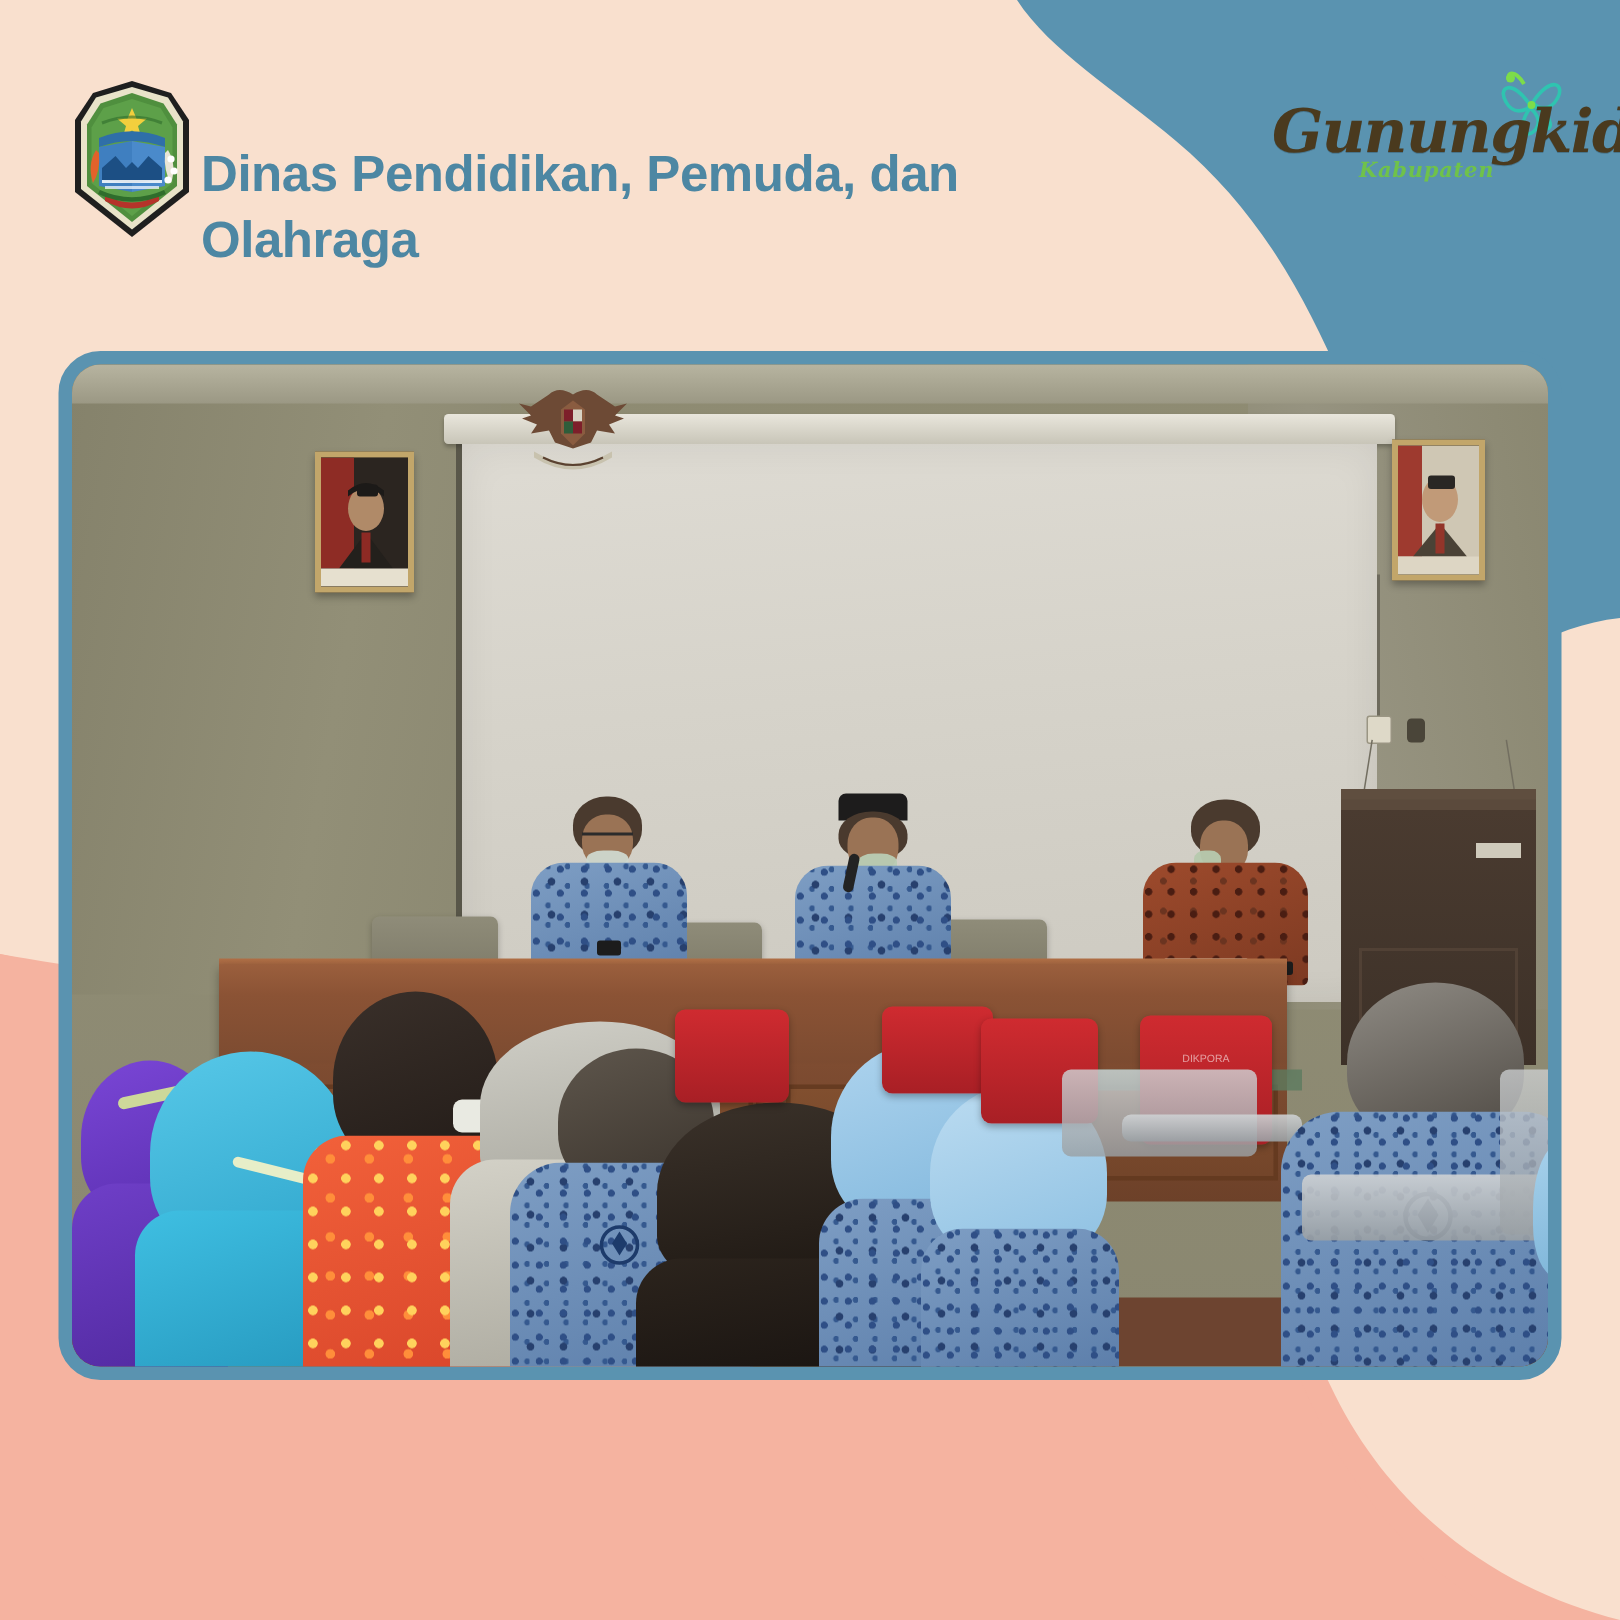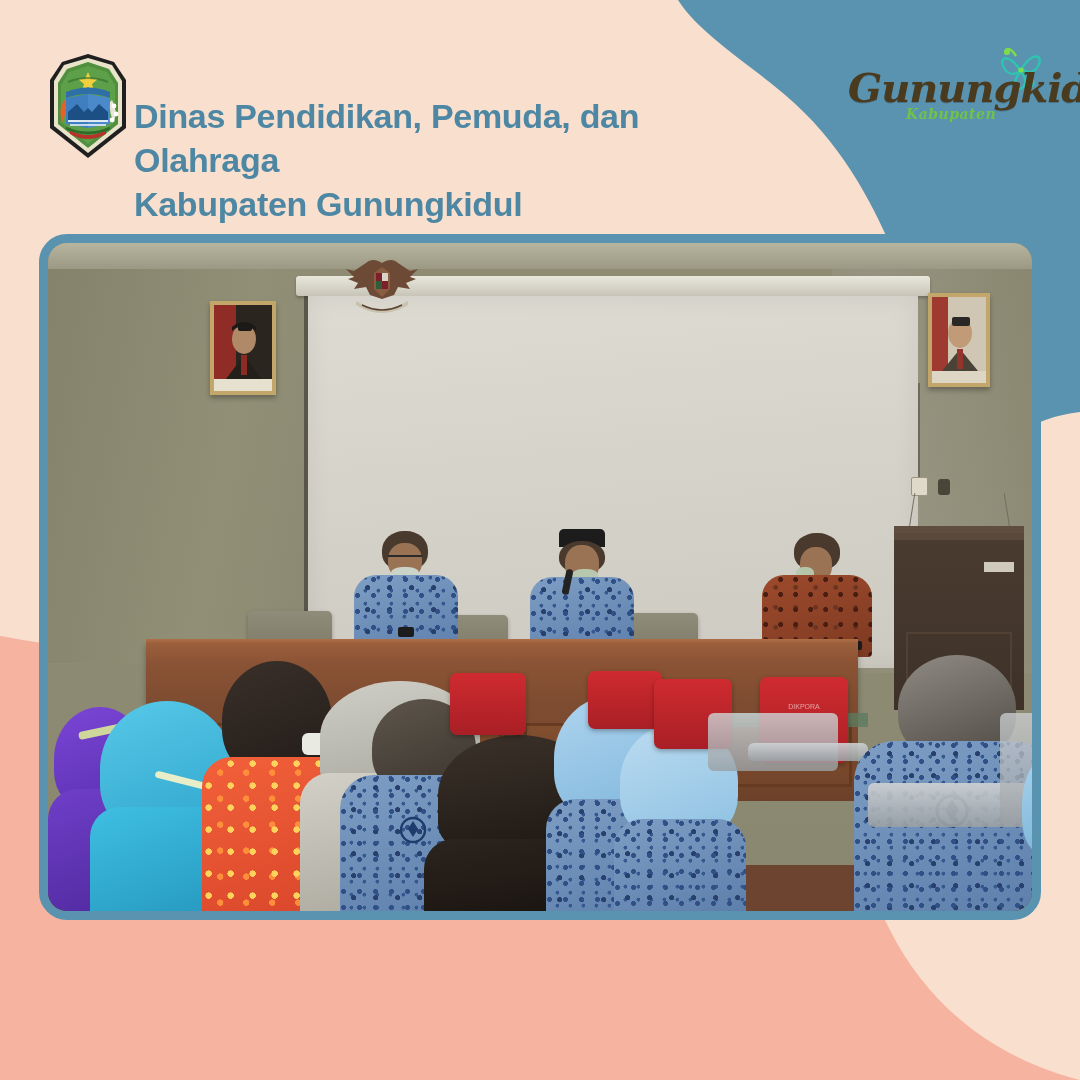--- a/index.html
+++ b/index.html
@@ -184,21 +184,20 @@
       <circle cx="70" cy="54" r="2.4" fill="#fff"></circle>
         <circle cx="72" cy="62" r="2.4" fill="#fff"></circle>
       <circle cx="68" cy="68" r="2.4" fill="#fff"></circle>
       <path d="M26,78 Q44,88 62,78 L62,82 Q44,92 26,82 Z" fill="#b5332a"></path>
       <path d="M22,76 Q44,86 66,76" stroke="#2f6d2c" stroke-width="3" fill="none"></path>
       <path d="M24,30 Q44,22 64,30" stroke="#2f6d2c" stroke-width="2" fill="none" opacity=".6"></path>
     </svg>
 
     <div class="org-title">
       <span>Dinas Pendidikan, Pemuda, dan Olahraga</span>
-      <span class="l2">Kabupaten Gunungkidul</span>
     </div>
 
     <div class="brand">
       <svg class="brand-fly" viewBox="0 0 62 62">
         <path d="M30,34 C18,16 8,22 14,32 C19,41 28,38 30,34 Z" fill="none" stroke="#2fc4b0" stroke-width="2.4"></path>
         <path d="M32,32 C44,14 54,20 48,30 C43,39 34,36 32,32 Z" fill="none" stroke="#2fc4b0" stroke-width="2.4"></path>
         <path d="M30,36 C20,50 28,58 34,50 C38,44 33,38 30,36 Z" fill="none" stroke="#2fc4b0" stroke-width="2.4"></path>
         <path d="M33,35 C46,42 46,52 38,50" fill="none" stroke="#2fc4b0" stroke-width="2.4"></path>
         <path d="M26,20 C20,10 14,12 16,18" fill="none" stroke="#7ddc4a" stroke-width="2.6"></path>
         <circle cx="17" cy="16" r="3" fill="#7ddc4a"></circle>

